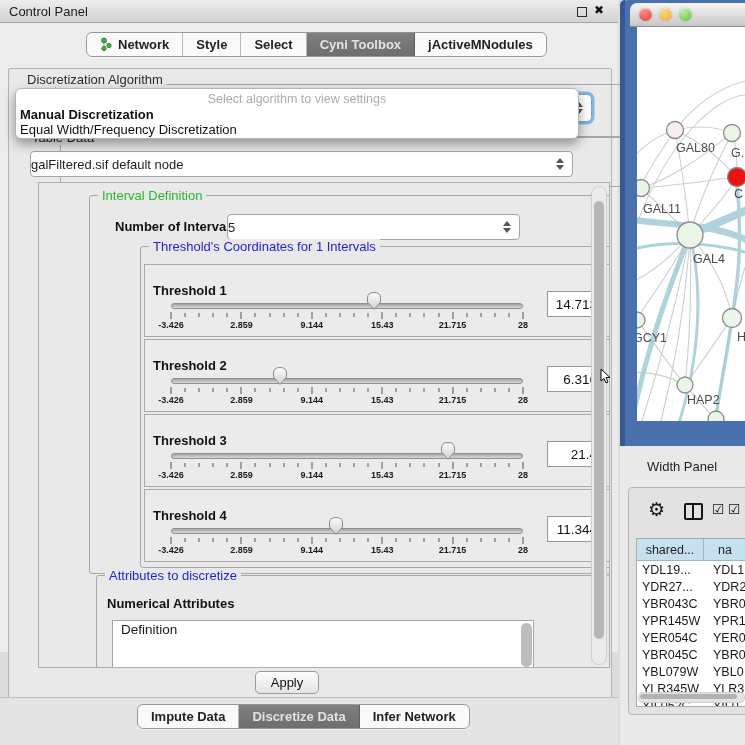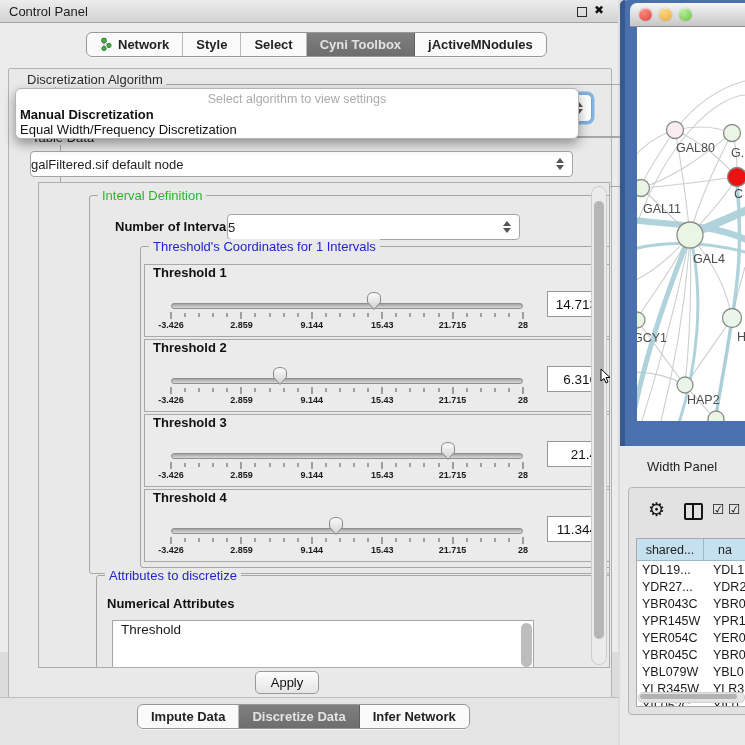--- a/index.html
+++ b/index.html
@@ -51,21 +51,21 @@
   
   #scrollpanel{left:38px;top:182px;width:570px;height:484px;background:#e9e9e9;
       border:1px solid #aeaeae;overflow:hidden;}
   .vscroll{position:absolute;right:2px;top:3px;width:14px;height:477px;background:#ebebeb;
       border:1px solid #cdcdcd;border-radius:8px;}
   .vscroll .th{position:absolute;left:1.5px;top:14px;width:10px;height:438px;
       background:#b6b6b6;border-radius:6px;}
   
   .th-panel{position:relative;height:71px;margin-bottom:2px;background:#ebebeb;
       border:1px solid #a8a8a8;}
-  .th-label{position:absolute;left:8px;top:0;font-size:13px;font-weight:bold;color:#111;}
+  .th-label{position:absolute;left:8px;top:18px;font-size:13px;font-weight:bold;color:#111;}
   .th-track{position:absolute;left:26px;right:90px;top:38px;height:4px;
       background:linear-gradient(#a2a2a2,#dadada);border:1px solid #8f8f8f;border-radius:3px;}
   .th-knob{position:absolute;top:-13px;width:16px;height:20px;transform:translateX(-50%);}
   .th-ticks{position:absolute;left:26px;right:90px;top:47px;height:8px;}
   .tick{position:absolute;width:1px;background:#555;transform:translateX(-.5px);}
   .tick.minor{height:4px;top:1px;}
   .tick.major{height:7px;top:0;}
   .tlab{position:absolute;top:8px;transform:translateX(-50%);font-size:9px;font-weight:bold;
       color:#1a1a1a;white-space:nowrap;}
   .th-val{position:absolute;right:10px;top:26px;width:56px;height:26px;background:#fff;
@@ -373,21 +373,21 @@
             </div>
           </div>
       </div>
     </div>
 
     <div class="group" style="left:17px;top:392px;width:539px;height:150px;">
       <span class="gtitle blue">Attributes to discretize</span>
       <div style="position:absolute;left:10px;top:20px;font-size:13px;font-weight:bold;color:#111;">Numerical Attributes</div>
       <div id="attr-list">
         <div id="attr-items">
-            <div class="it">Threshold</div>
+            <div class="it">Definition</div>
           </div>
         <div class="sc"></div>
       </div>
     </div>
 
     <div class="vscroll">
         <div class="th"></div>
       </div>
   </div>
 

